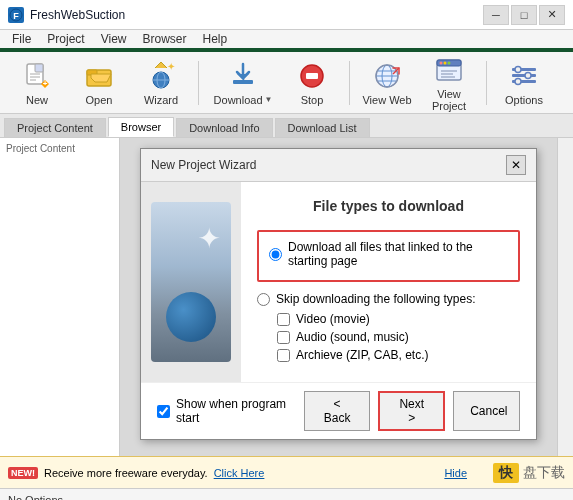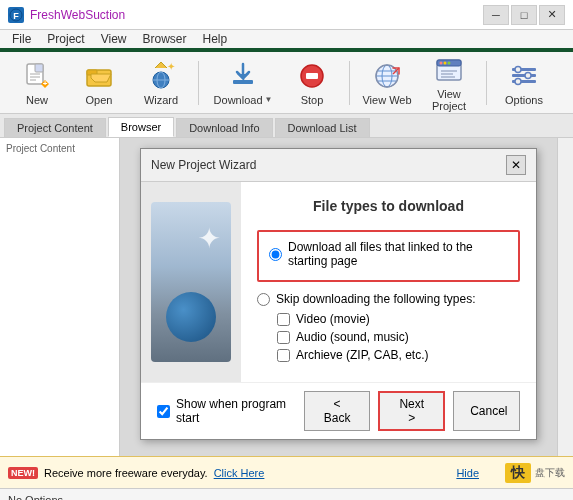--- a/index.html
+++ b/index.html
@@ -34,21 +34,21 @@
       border-radius: 2px;
       display: flex;
       align-items: center;
       justify-content: center;
       color: white;
       font-size: 9px;
       font-weight: bold;
     }
     .title-bar-title {
       font-size: 12px;
-      color: #a21caf;
+      color: #0f172a;
     }
     .title-bar-controls {
       display: flex;
       gap: 2px;
     }
     .title-btn {
       width: 26px;
       height: 20px;
       background: #e0e0e0;
       border: 1px solid #ccc;
@@ -634,19 +634,19 @@
   <div class="scrollbar-v"></div>
 </div>
 
 <div class="ad-bar">
   <span class="new-badge">NEW!</span>
   <span>Receive more freeware everyday.</span>
   <span class="ad-link">Click Here</span>
   <span class="ad-hide">Hide</span>
   <div class="ad-right">
     <span class="brand-box">快</span>
-    <span style="font-size:10px; color:#666;">盘下载</span>
+    <span style="font-size:14px; color:#666;">盘下载</span>
   </div>
 </div>
 
 <div class="status-bar">
   <span>No Options</span>
 </div>
 
 </body></html>

